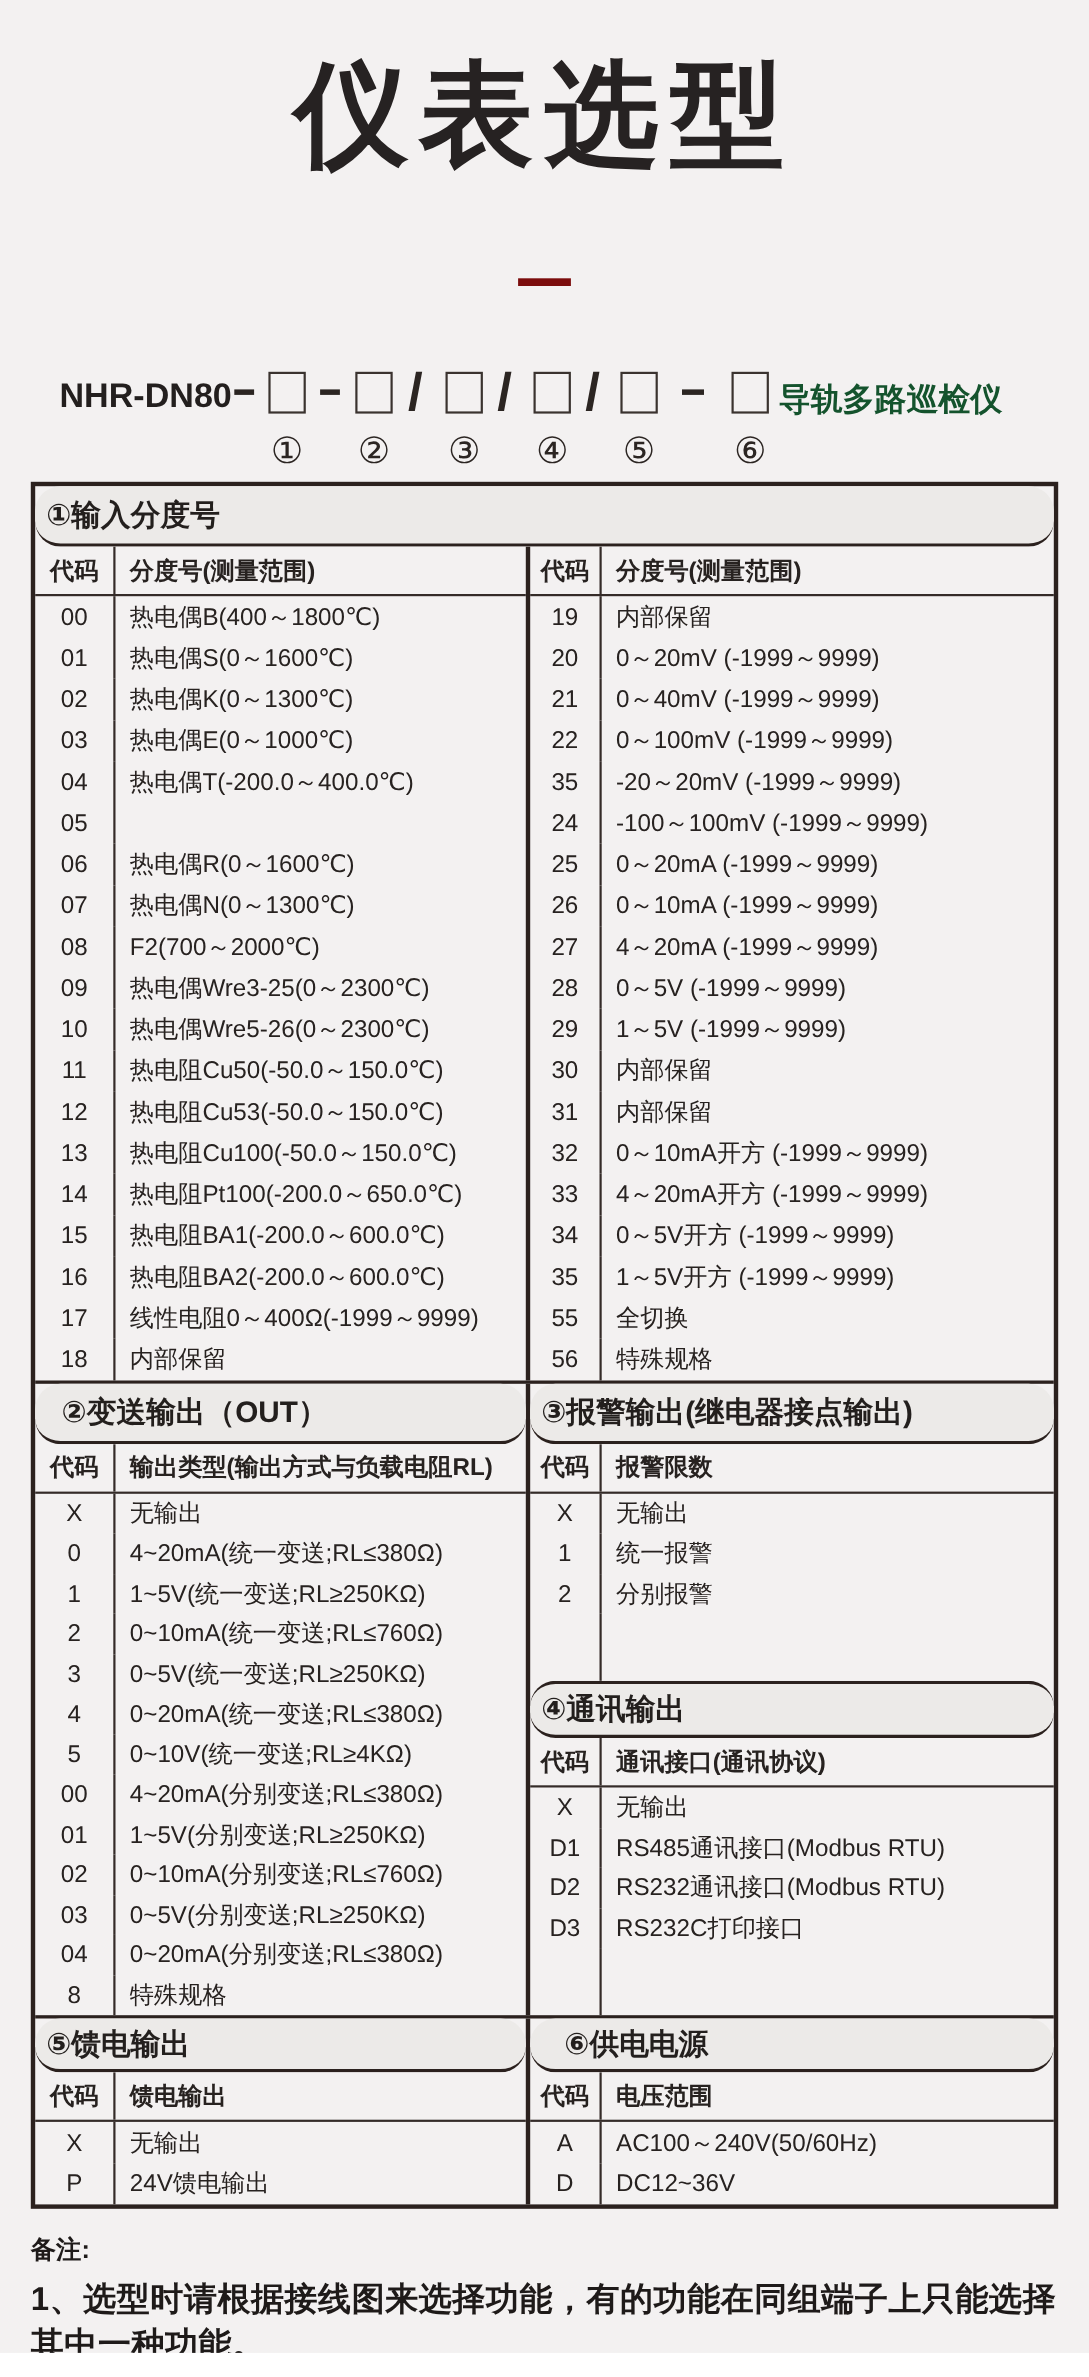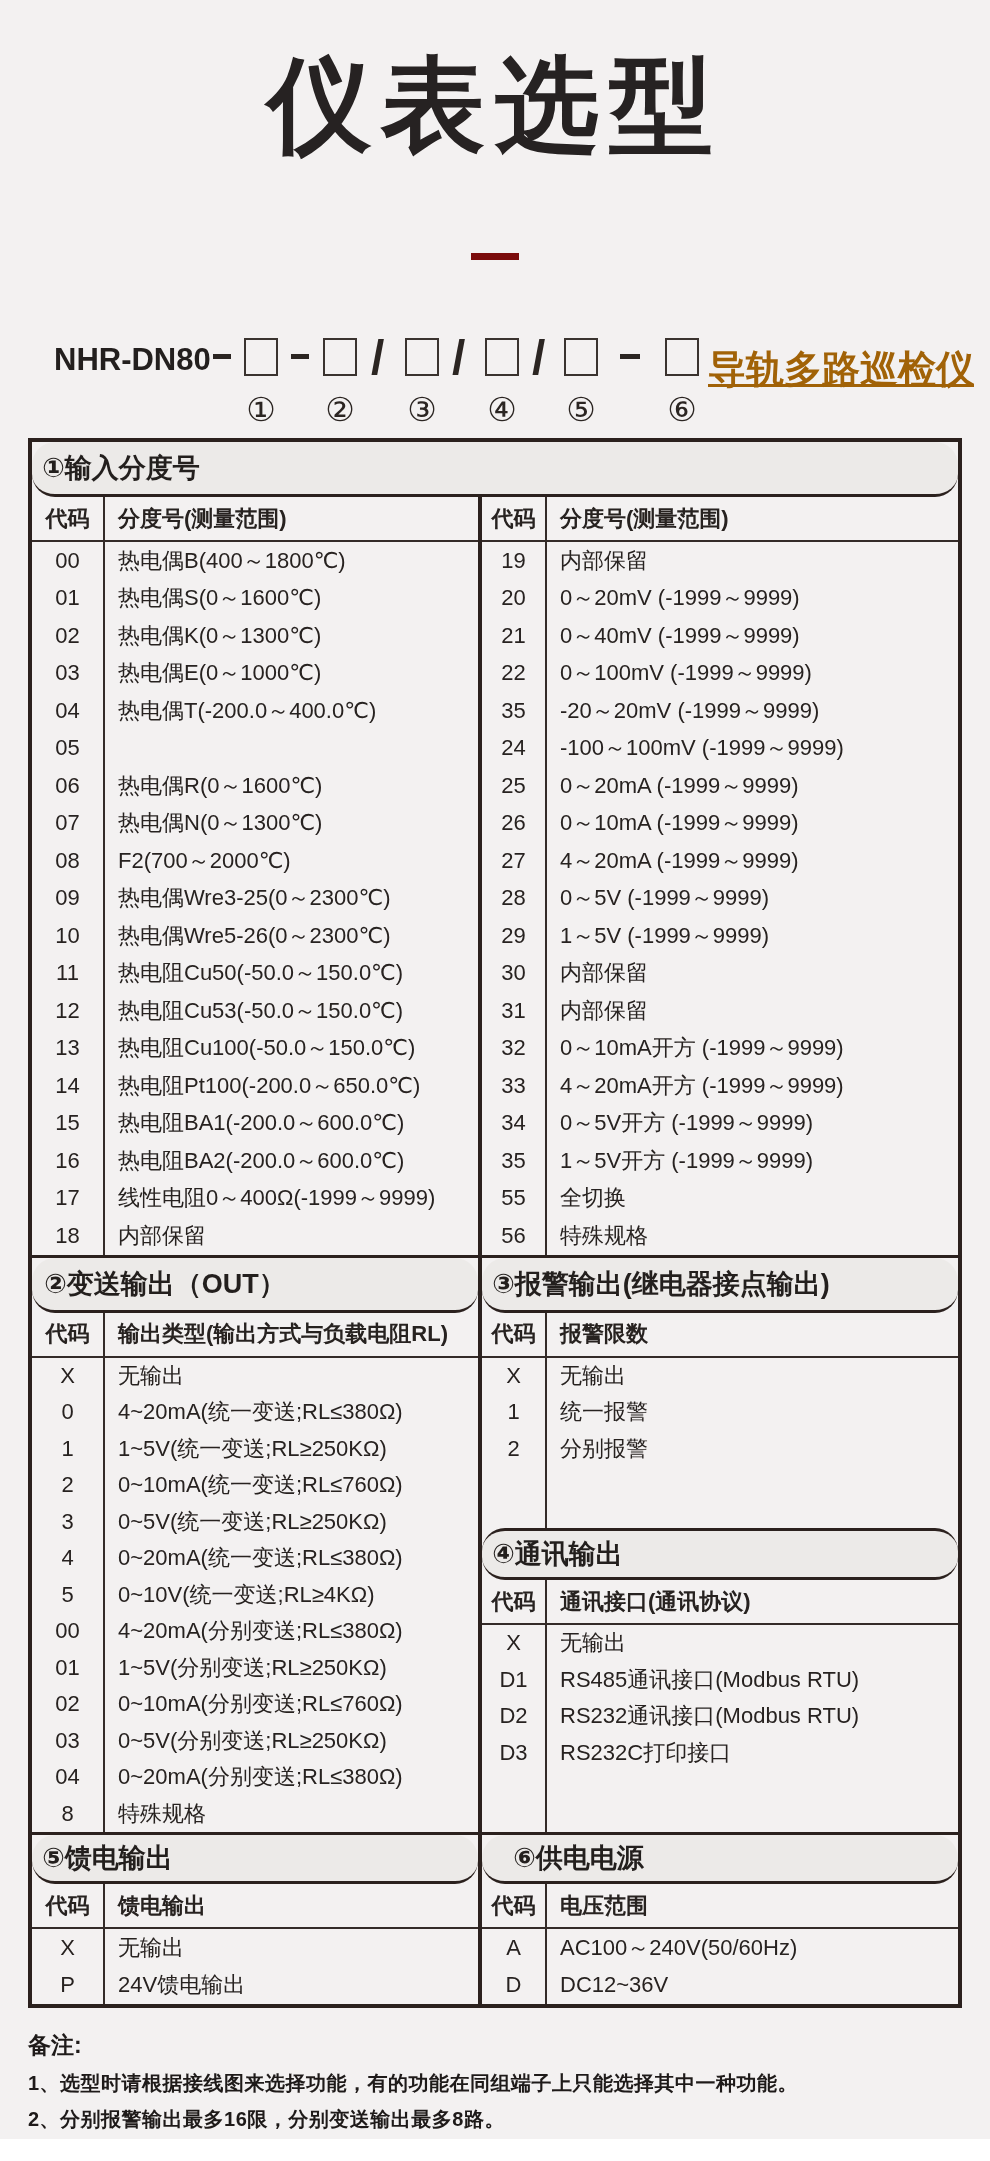--- a/index.html
+++ b/index.html
@@ -5,21 +5,21 @@
   html,body{margin:0;padding:0;}
   body{background:#f3f1f1;font-family:"Liberation Sans","DejaVu Sans",sans-serif;color:#272220;}
   .page{position:relative;width:990px;height:2161px;background:#f3f1f1;overflow:hidden;margin:0 auto;}
 
   .title{padding-top:30px;height:150px;line-height:150px;text-align:center;
          font-size:104px;font-weight:bold;letter-spacing:10px;color:#262222;}
   .red-dash{width:48px;height:7px;background:#7b0c0c;margin:73px auto 0 auto;}
 
   .model{position:relative;height:100px;margin-top:78px;font-weight:bold;}
   .model .prefix{position:absolute;left:54px;top:4px;font-size:31px;letter-spacing:0px;color:#231f1e;}
-  .model .suffix{position:absolute;left:708px;top:6px;font-size:38px;color:#a16207;text-decoration:underline;}
+  .model .suffix{position:absolute;left:708px;top:6px;font-size:29px;color:#14532d;}
   .mdash{position:absolute;top:16px;height:5px;background:#2b2522;}
   .mbox{position:absolute;top:0;width:34px;height:38px;border:2px solid #3a332f;box-sizing:border-box;background:transparent;}
   .mslash{position:absolute;top:-8px;font-size:48px;font-weight:bold;color:#2b2522;}
   .mcirc{position:absolute;top:52px;width:34px;text-align:center;font-size:33px;font-weight:normal;color:#2b2522;}
 
   .tbl{margin:0 28px;border:4px solid #2b211e;}
   .sec-hdr{height:52px;background:#eceae8;border-bottom:3px solid #2b211e;
            display:flex;align-items:center;padding-left:10px;box-sizing:content-box;
            font-size:27px;font-weight:bold;color:#231f1d;border-radius:23px;}
   .band{display:flex;align-items:stretch;}
@@ -35,21 +35,21 @@
   .code{flex:none;border-right:2px solid #342b28;display:flex;align-items:center;justify-content:center;}
   .lhalf .code{width:71px;}
   .rhalf .code{width:63px;}
   .desc{flex:1;display:flex;align-items:center;padding-left:13px;white-space:nowrap;}
   .filler{flex:1;}
   .filler .desc{padding:0;}
   .sec-hdr.inner{border-top:3px solid #2b211e;height:46px;}
 
   .notes{margin:22px 28px 0 28px;}
   .notes-title{font-size:23px;font-weight:bold;color:#1e1a19;}
-  .note-line{font-size:20px;font-weight:bold;color:#1e1a19;margin-top:9px;letter-spacing:0.5px;}
+  .note-line{font-size:30px;font-weight:bold;color:#1e1a19;margin-top:9px;letter-spacing:0.5px;}
   .bottom-strip{position:absolute;left:0;right:0;bottom:0;height:22px;background:#ffffff;}
 </style>
 </head>
 <body>
 
 <div class="page">
 
   <div class="title">仪表选型</div>
   <div class="red-dash"></div>
 
@@ -282,21 +282,21 @@
             <div class="row">
               <div class="cell code">56</div>
               <div class="cell desc">特殊规格</div>
             </div>
           </div>
       </div>
     </div>
 
     <div class="band s23" style="border-top:3px solid #2b211e;">
       <div class="lhalf">
-        <div class="sec-hdr" style="padding-left:12px;">②变送输出（OUT）</div>
+        <div class="sec-hdr" style="padding-left:24px;">②变送输出（OUT）</div>
         <div class="hdr-row">
           <div class="cell code">代码</div>
           <div class="cell desc">输出类型(输出方式与负载电阻RL)</div>
         </div>
         <div>
 
             <div class="row">
               <div class="cell code">X</div>
               <div class="cell desc">无输出</div>
             </div>

